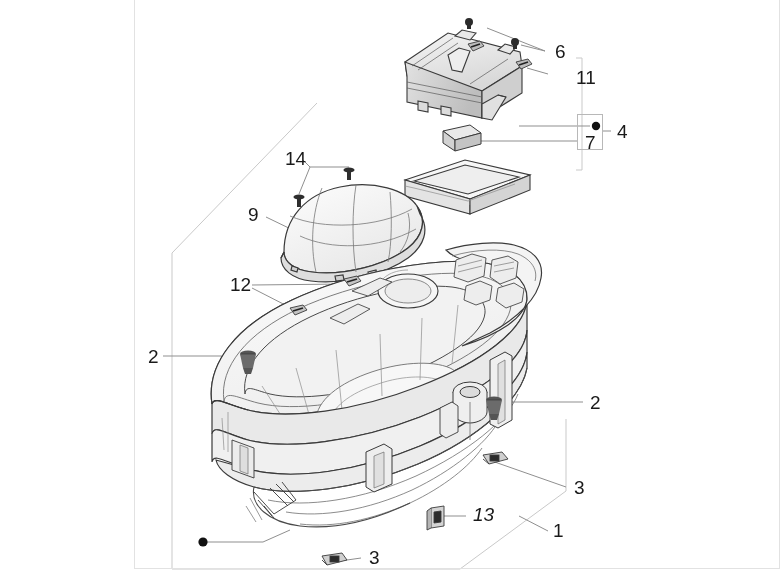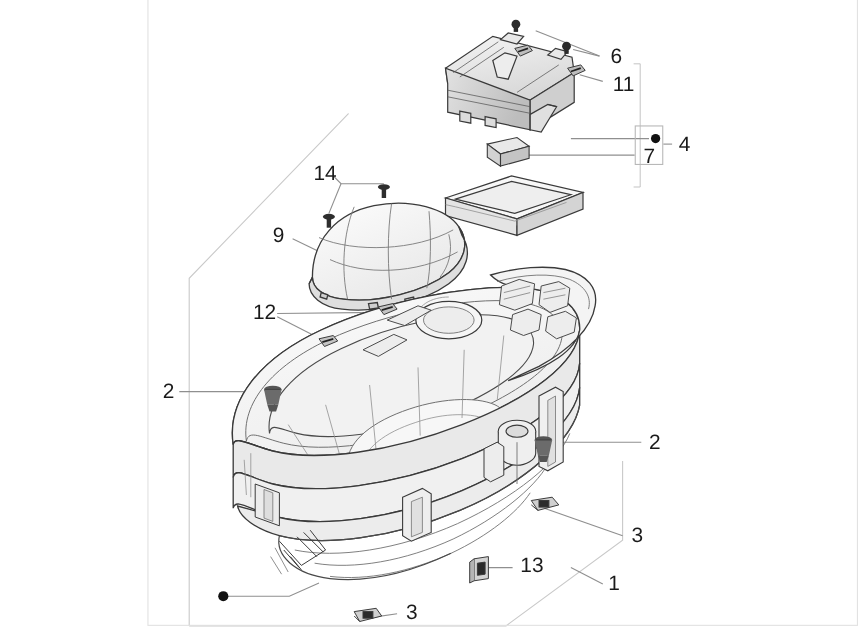--- a/index.html
+++ b/index.html
@@ -449,23 +449,23 @@
   <div class="callout-label" style="left:617px; top:122px;">4</div>
 
   <div class="callout-label" style="left:555px; top:42px;">6</div>
 
   <div class="callout-label" style="left:585px; top:133px;">7</div>
 
   <div class="callout-label" style="left:248px; top:205px;">9</div>
 
   <div class="callout-label" style="left:285px; top:149px;">14</div>
 
-  <div class="callout-label" style="left:557px; top:68px;">11</div>
+  <div class="callout-label" style="left:576px; top:68px;">11</div>
 
   <div class="callout-label" style="left:230px; top:275px;">12</div>
 
-  <div class="callout-label" style="left:473px; top:505px;">13</div>
+  <div class="callout-label" style="left:473px; top:505px;font-style:italic;">13</div>
 
   <div class="callout-box" style="left:577px; top:114px; width:26px; height:36px;"></div>
 
   <div class="callout-box" style="left:134px; top:-1px; width:646px; height:570px; border-color:#e2e2e2;"></div>
 
 </div>
 
 </body></html>

